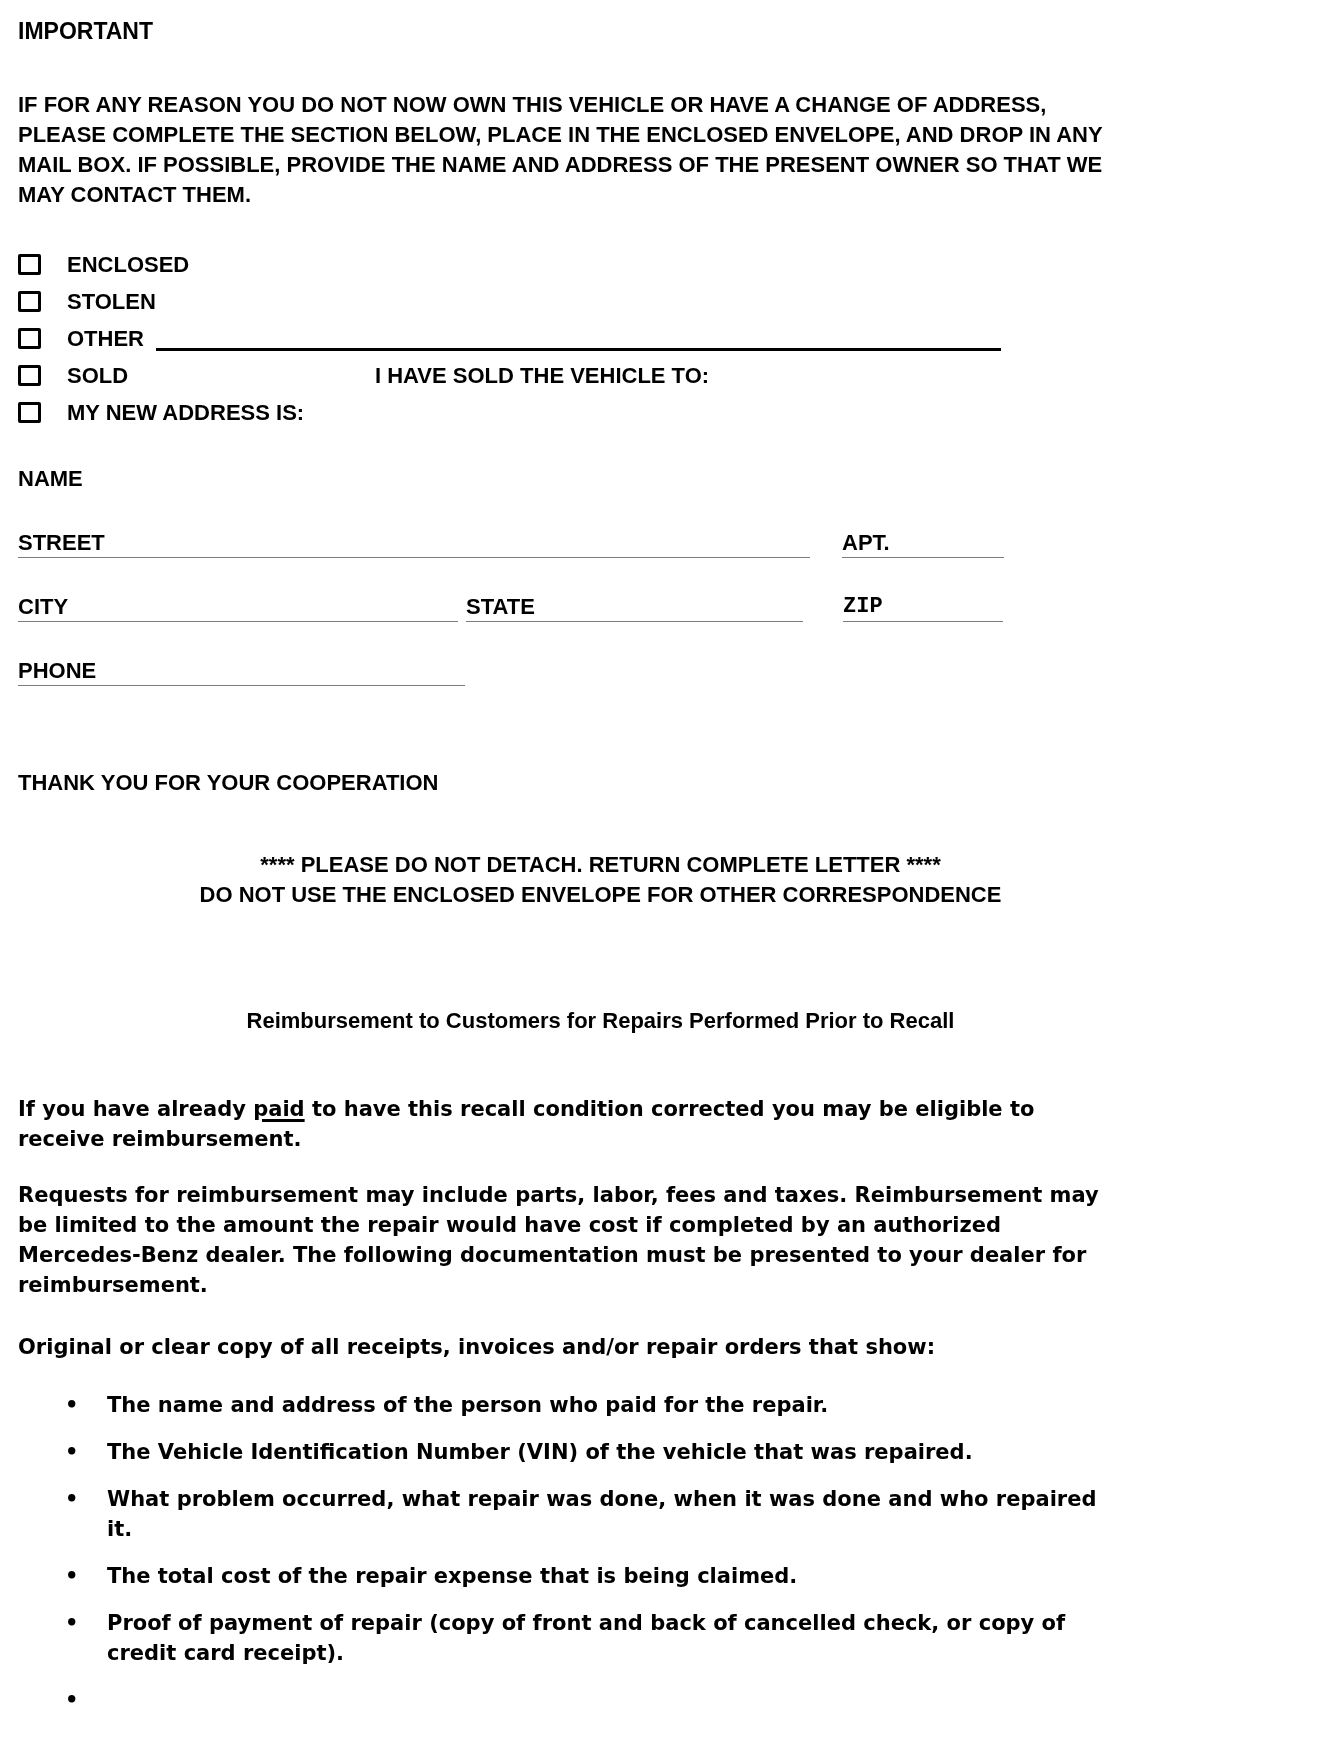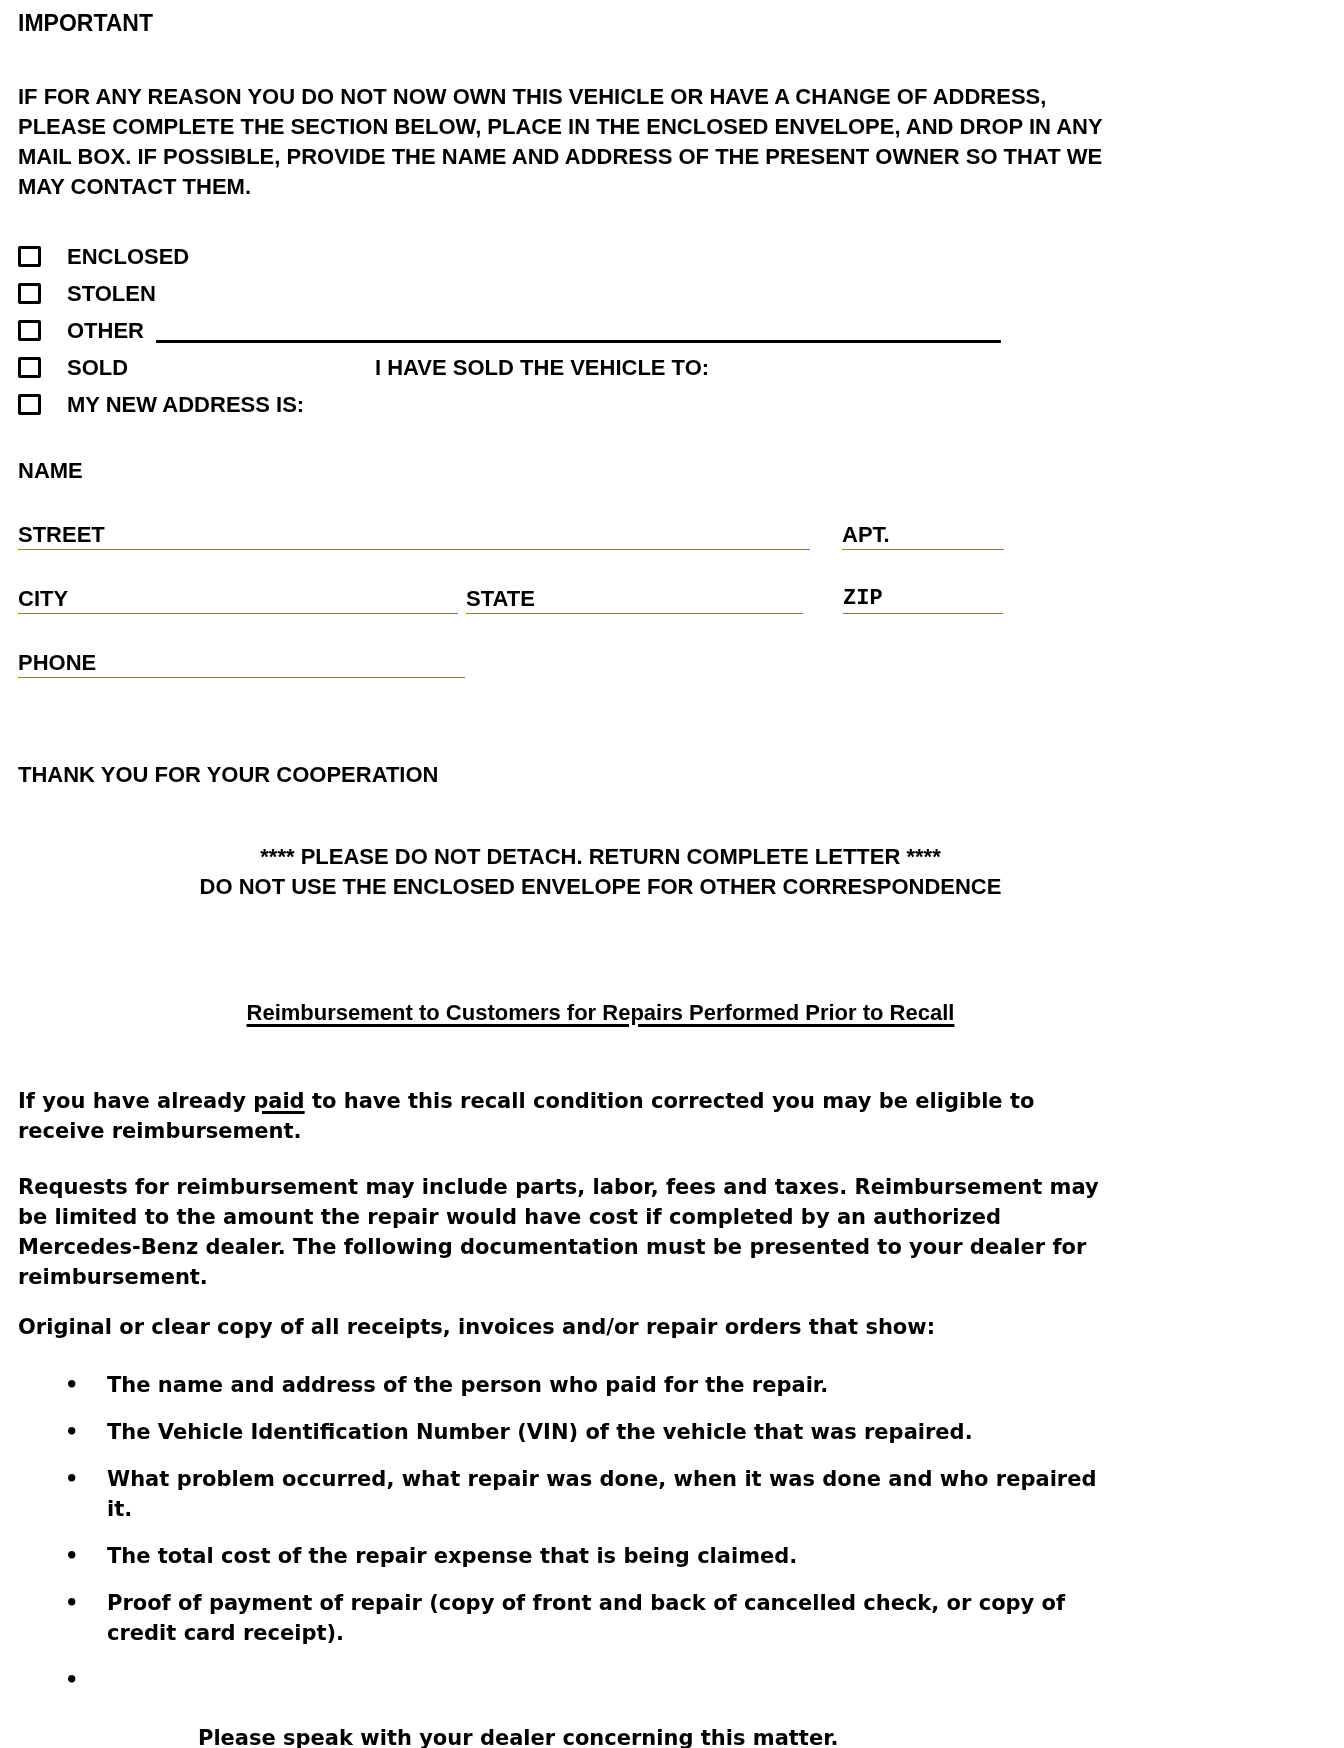--- a/index.html
+++ b/index.html
@@ -1,21 +1,21 @@
 <!DOCTYPE html>
 <html><head>
 <meta charset="utf-8">
 <style>
   html,body{margin:0;padding:0;background:#fff;}
   body{
     width:1344px;height:1748px;box-sizing:border-box;
     font-family:"Liberation Sans",sans-serif;
     font-weight:bold;color:#000;
   }
-  .doc{box-sizing:border-box;width:1132px;height:1748px;padding:8px 18px 10px 18px;}
+  .doc{box-sizing:border-box;width:1132px;height:1748px;padding:16px 18px 10px 18px;}
   .fs{font-size:22px;line-height:30px;}
 
   .h-important{font-size:23px;margin:0 0 44px 0;}
   .intro{margin:0 0 40px 0;max-width:1225px;}
 
   .chk-list{margin:0 0 36px 0;}
   .chk-row{display:flex;align-items:flex-start;margin-bottom:7px;position:relative;min-height:26px;}
   .chk-box{flex:0 0 auto;width:17px;height:15px;border:3px solid #000;margin:4px 26px 0 0;border-radius:2px;}
   .chk-label{white-space:nowrap;}
   .other-line{flex:0 0 auto;width:845px;height:24px;border-bottom:3px solid #000;margin-left:12px;}
@@ -30,26 +30,26 @@
   .f-city{width:440px;}
   .f-state{width:337px;margin-left:8px;}
   .f-zip{width:160px;margin-left:40px;font-family:Liberation Mono, monospace;}
   .f-phone{width:447px;}
 
   .thanks{margin:82px 0 0 0;}
   .center-block{width:1165px;text-align:center;margin-top:52px;}
   .center-block .line{margin:0;}
 
   .reimb-heading{width:1165px;text-align:center;margin-top:96px;}
-  .reimb-heading span{text-decoration:underline;text-decoration-thickness:2.5px;text-underline-offset:4px;}
+  .reimb-heading span{text-decoration-thickness:2.5px;text-underline-offset:4px;}
 
   .sec2{font-family:"DejaVu Sans","Liberation Sans",sans-serif;font-size:21px;line-height:30px;}
   .p1{margin:58px 6px 0 0;max-width:1310px;}
   .p2{margin:26px 0 0 0;max-width:1318px;}
-  .p3{margin:20px 0 0 0;max-width:1318px;}
+  .p3{margin:32px 0 0 0;max-width:1318px;}
   .u{text-decoration:underline;text-decoration-thickness:2.5px;text-underline-offset:3px;}
 
   .bullets{list-style:none;margin:28px 0 0 0;padding:0 0 0 47px;}
   .bullets li{display:flex;margin-bottom:17px;}
   .bullets .dot{flex:0 0 42px;}
   .bullets .btxt{flex:1;max-width:1080px;}
 
   .closing{margin:28px 0 0 180px;}
 </style>
 </head>

